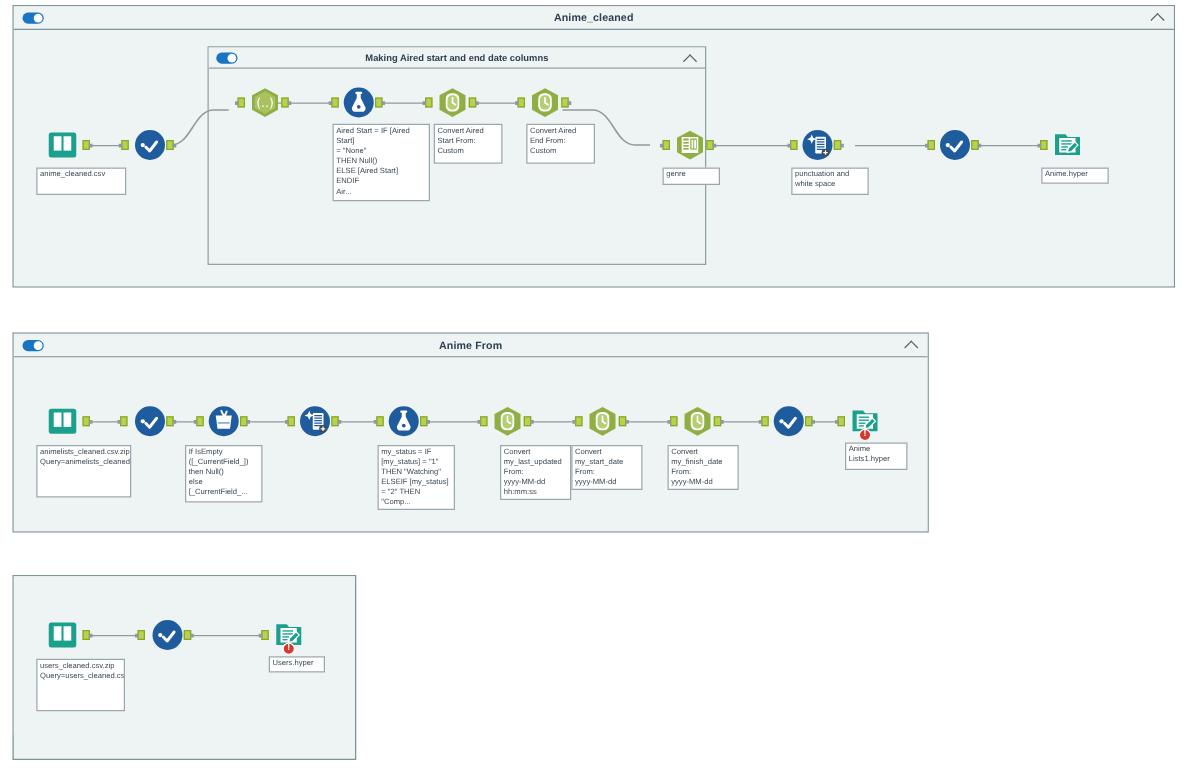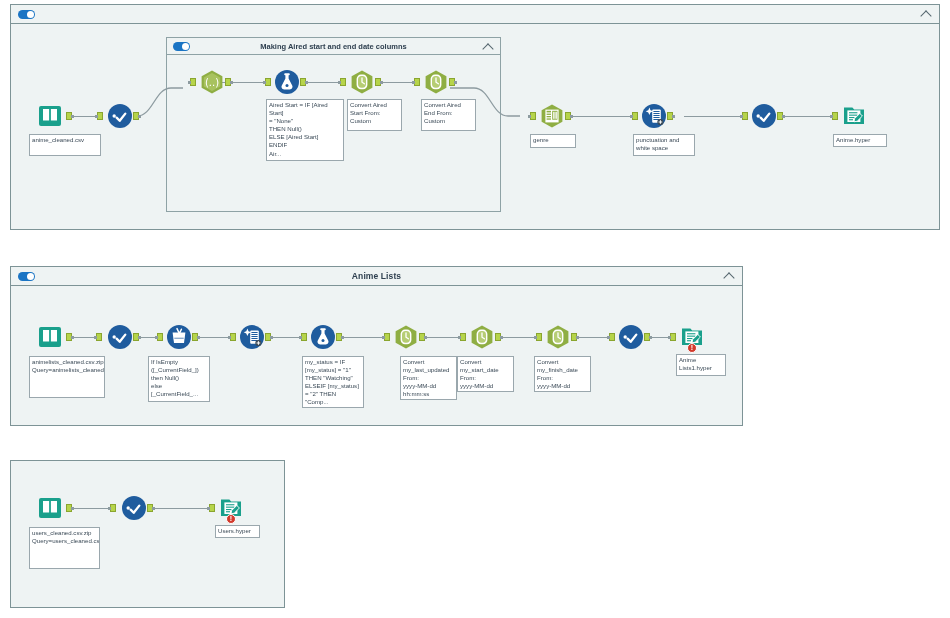--- a/index.html
+++ b/index.html
@@ -66,25 +66,26 @@
          color:#fff;font-size:7px;font-weight:bold;line-height:8px;text-align:center;}
 </style>
 </head>
 <body>
 
 <div class="canvas">
 
   <div class="flow" style="left:10px;top:4px;width:930px;height:226px;">
     <div class="flow-header">
       <div class="toggle"></div>
+      <div class="flow-title">Anime_cleaned</div>
       <div class="chev"></div>
     </div>
     <div class="flow-body">
 
-      <div class="group" style="left:155px;top:13px;width:335px;height:175px;">
+      <div class="group" style="left:155px;top:13px;width:399px;height:175px;">
         <div class="group-header">
           <div class="toggle"></div>
           <div class="group-title">Making Aired start and end date columns</div>
           <div class="chev"></div>
         </div>
       </div>
 
       <div class="link" style="left:57px;top:92px;width:34px;"></div>
       <svg class="curve" style="left:126px;top:58px;width:70px;height:44px;">
         <path d="M0,34 C16,34 18,6 34,6 L46,6"></path>
@@ -239,21 +240,21 @@
         </svg>
       </div>
       <div class="cap" style="left:822px;top:110px;width:54px;height:13px;">Anime.hyper</div>
 
     </div>
   </div>
 
   <div class="flow" style="left:10px;top:266px;width:733px;height:160px;">
     <div class="flow-header">
       <div class="toggle"></div>
-      <div class="flow-title">Anime Lists</div>
+      <div class="flow-title">Anime From</div>
       <div class="chev"></div>
     </div>
     <div class="flow-body">
 
       <div class="link" style="left:57px;top:51px;width:32px;"></div>
       <div class="link" style="left:122px;top:51px;width:27px;"></div>
       <div class="link" style="left:182px;top:51px;width:40px;"></div>
       <div class="link" style="left:255px;top:51px;width:38px;"></div>
       <div class="link" style="left:326px;top:51px;width:50px;"></div>
       <div class="link" style="left:409px;top:51px;width:43px;"></div>

